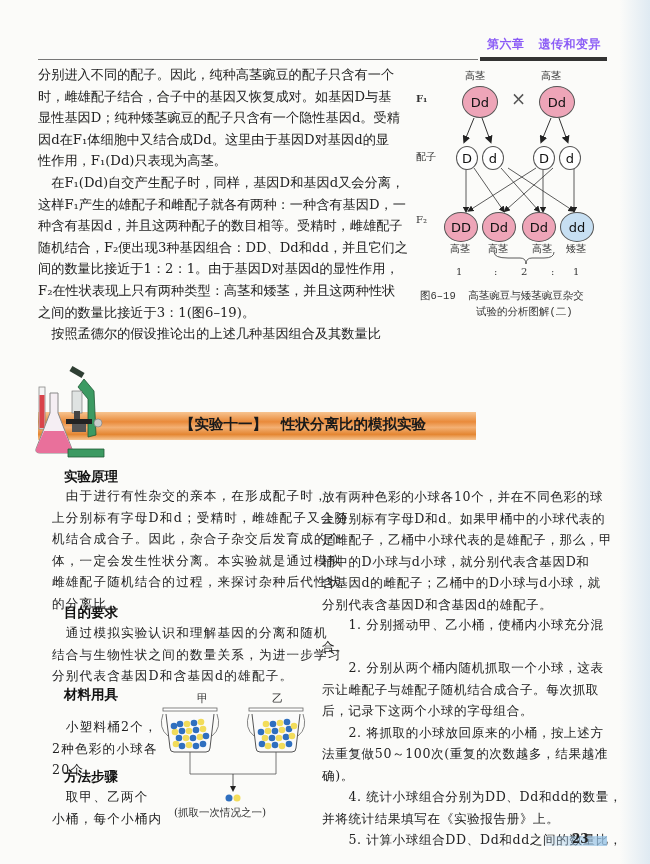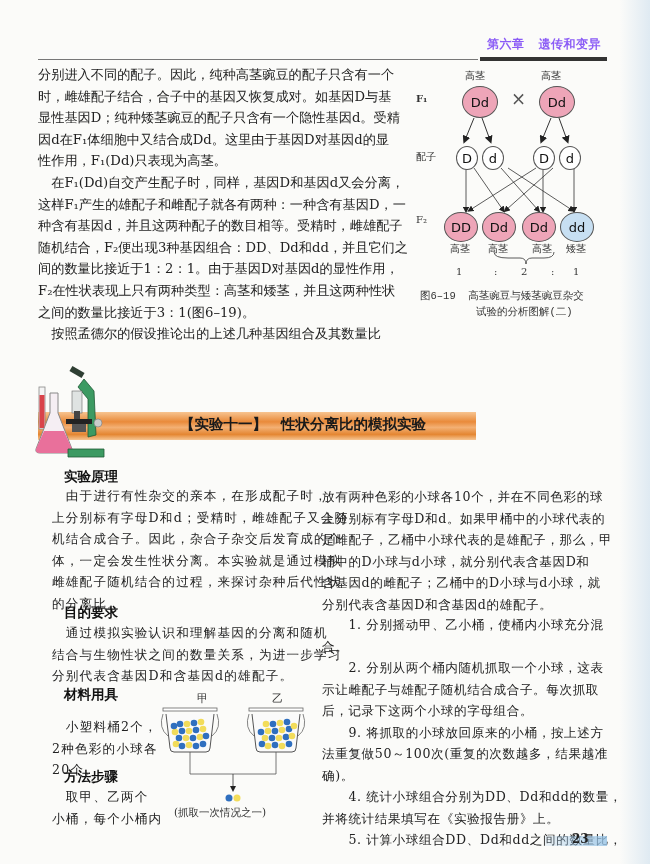--- a/index.html
+++ b/index.html
@@ -287,21 +287,21 @@
   <span class="line">桶中的D小球与d小球，就分别代表含基因D和</span>
   <span class="line">含基因d的雌配子；乙桶中的D小球与d小球，就</span>
   <span class="line">分别代表含基因D和含基因d的雄配子。</span>
 </div>
 <div class="p col-text" style="left:322px; top:614px; width:290px; letter-spacing:0.6px;">
   <span class="line">　　1. 分别摇动甲、乙小桶，使桶内小球充分混</span>
   <span class="line">合。</span>
   <span class="line">　　2. 分别从两个桶内随机抓取一个小球，这表</span>
   <span class="line">示让雌配子与雄配子随机结合成合子。每次抓取</span>
   <span class="line">后，记录下这两个小球的字母组合。</span>
-  <span class="line">　　9. 将抓取的小球放回原来的小桶，按上述方</span>
+  <span class="line">　　2. 将抓取的小球放回原来的小桶，按上述方</span>
   <span class="line">法重复做50～100次(重复的次数越多，结果越准</span>
   <span class="line">确)。</span>
   <span class="line">　　4. 统计小球组合分别为DD、Dd和dd的数量，</span>
   <span class="line">并将统计结果填写在《实验报告册》上。</span>
   <span class="line">　　5. 计算小球组合DD、Dd和dd之间的数量比，</span>
 </div>
 
 <div class="page-num-bar"></div>
 <div class="page-num">23</div>
 

